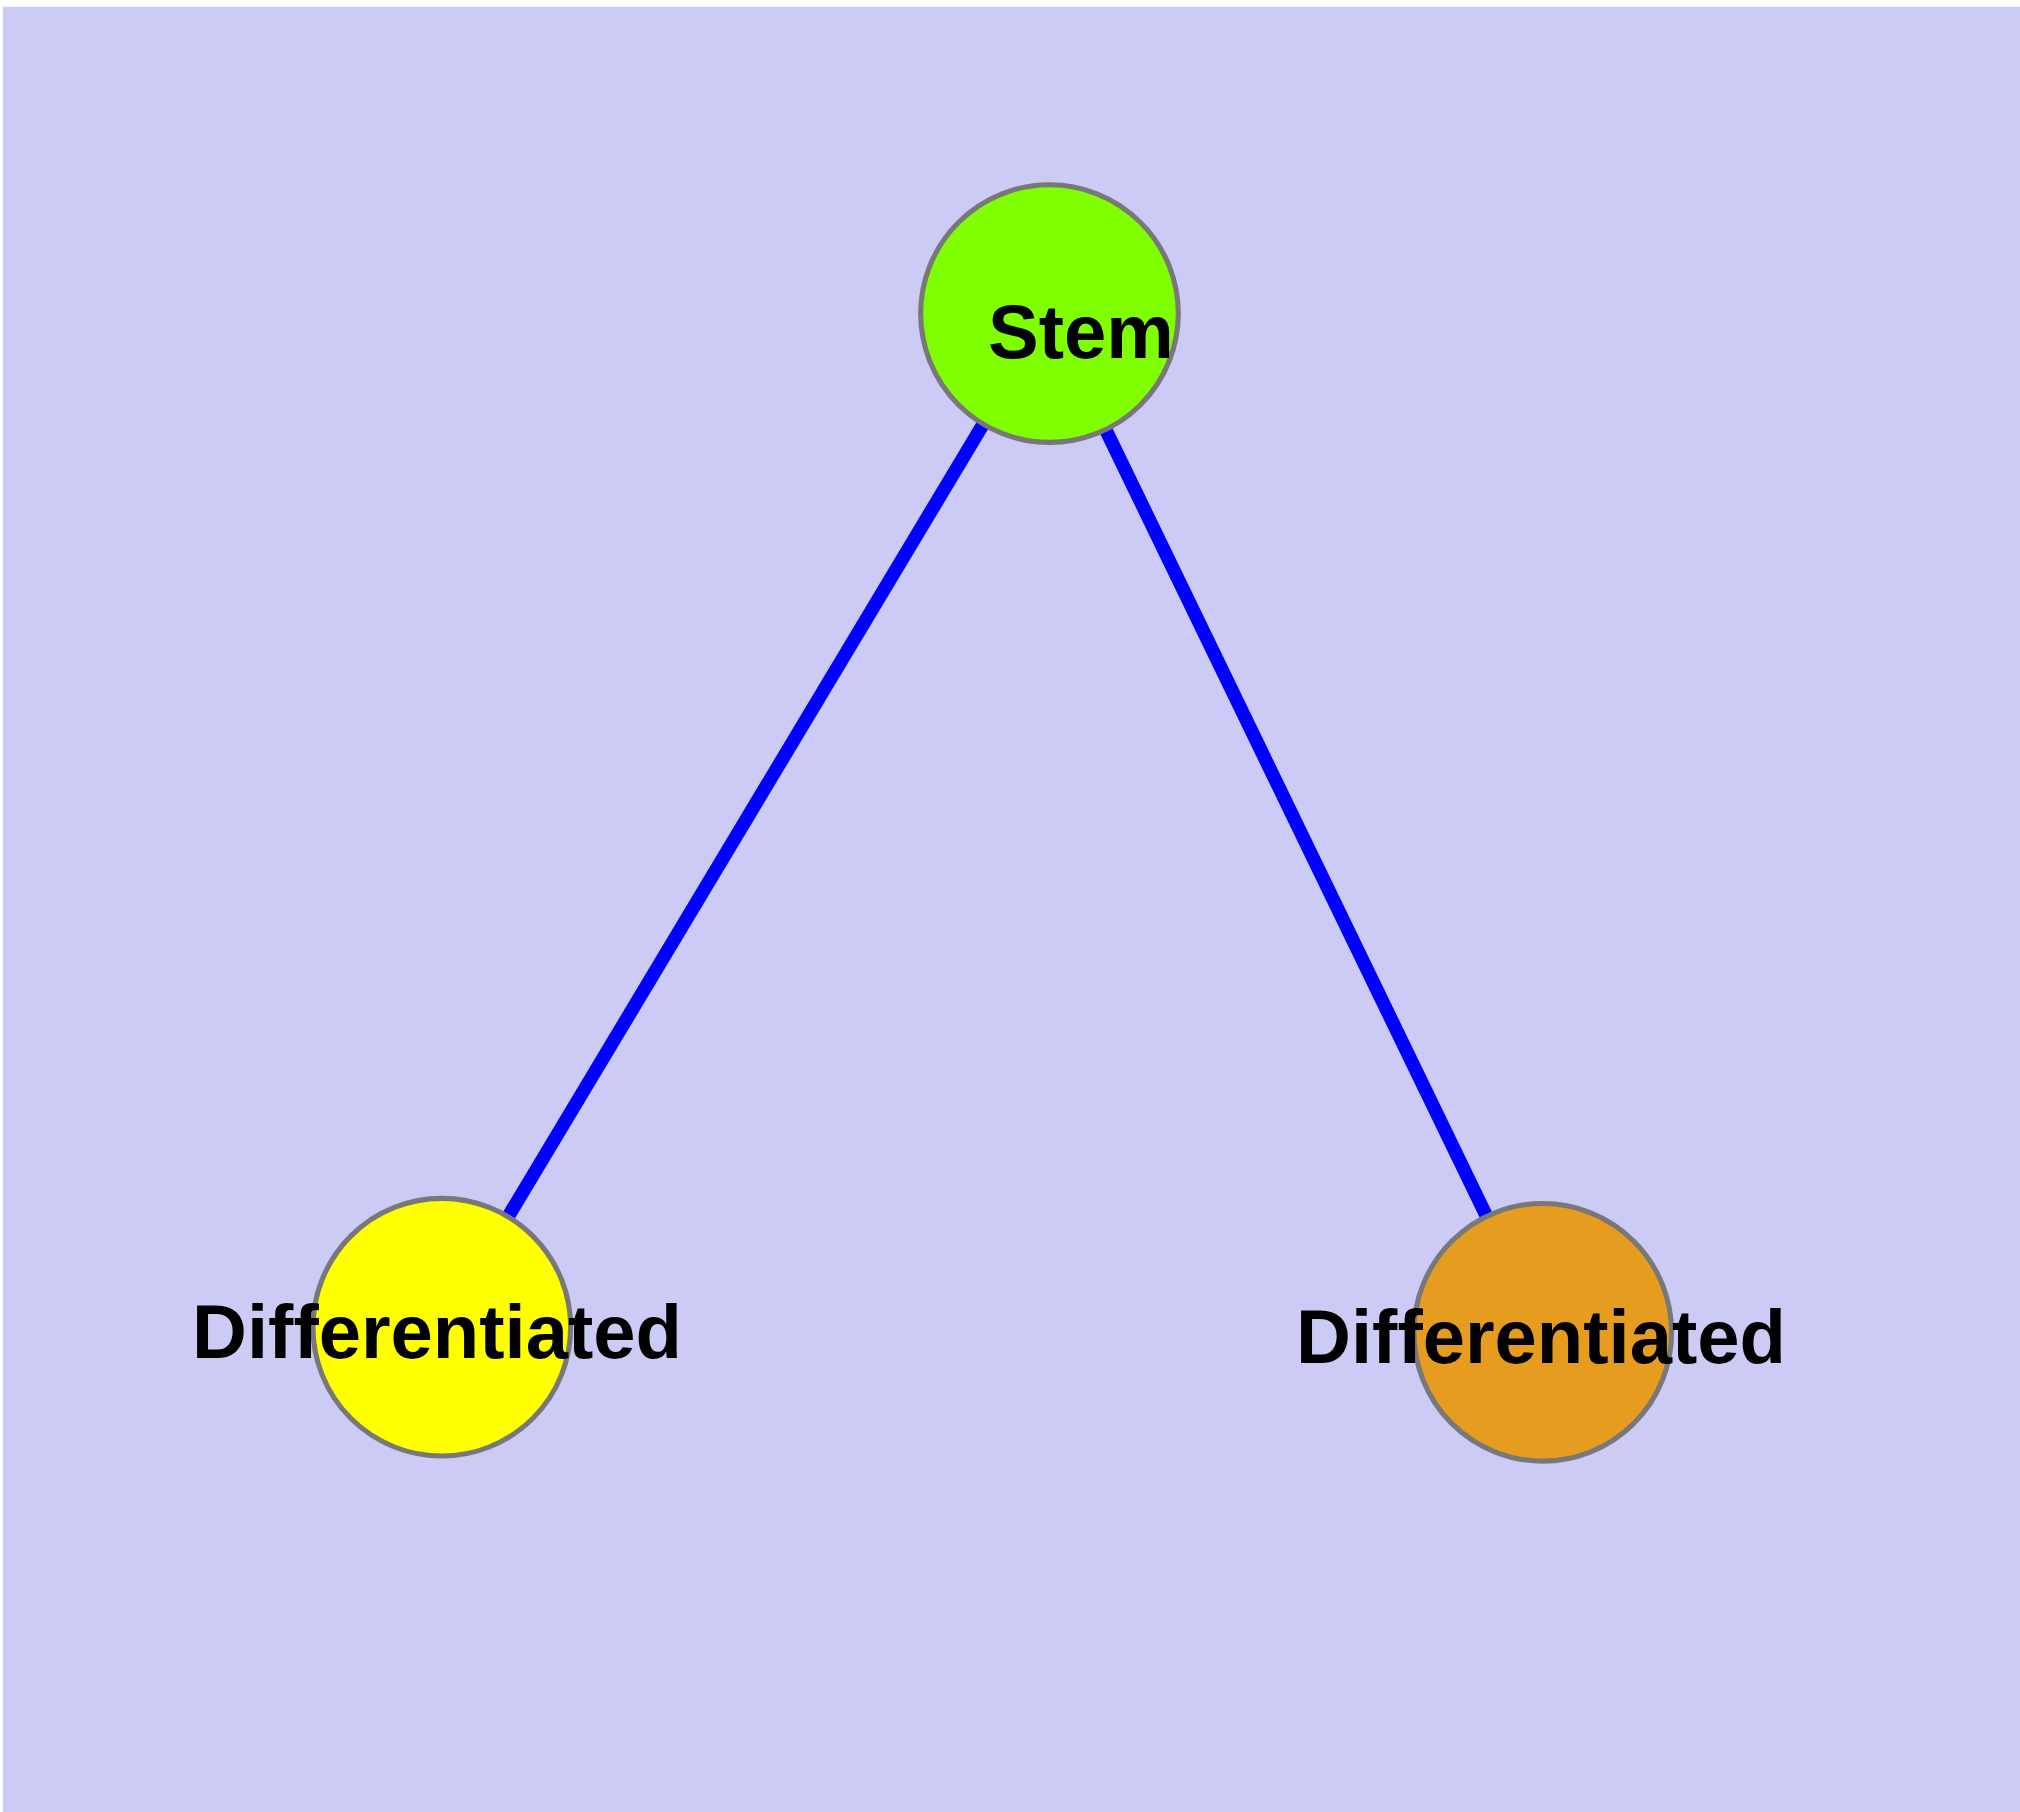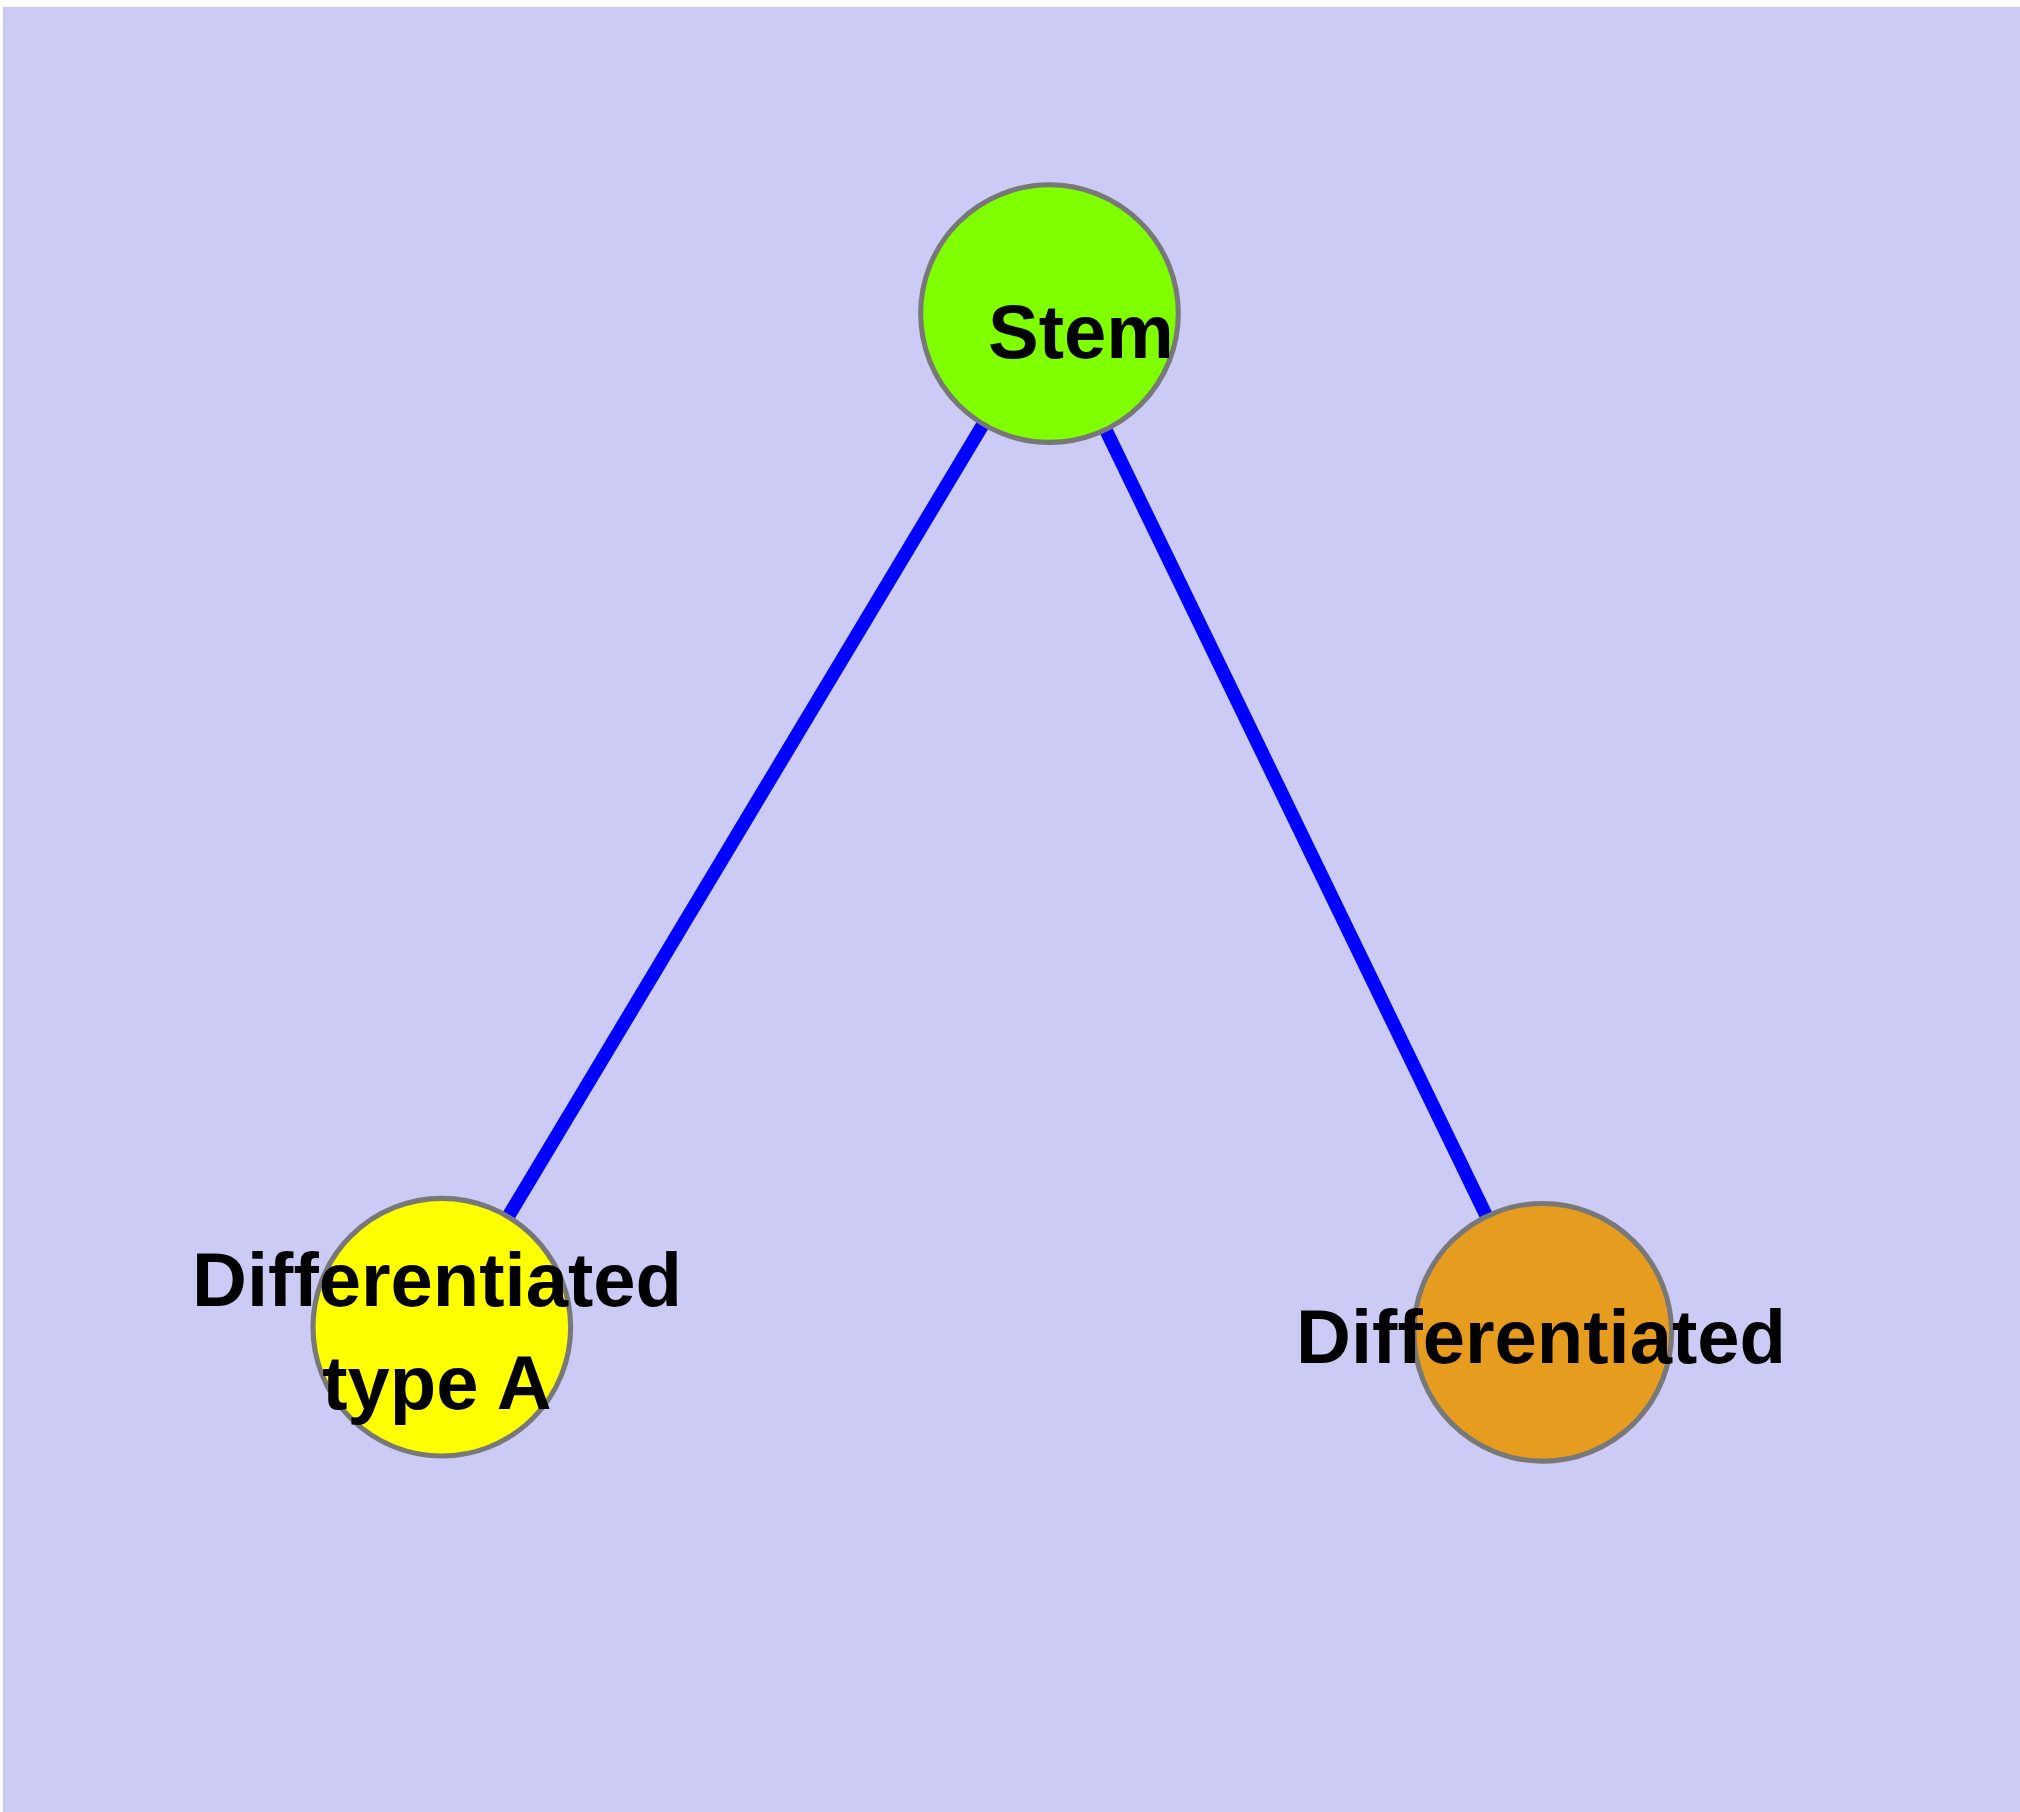--- a/index.html
+++ b/index.html
@@ -54,21 +54,20 @@
     <circle cx="521" cy="1566" r="152" stroke-width="6" fill="#FFFF00" stroke="#787878"></circle>
     <circle cx="1820" cy="1572" r="152" stroke-width="6" fill="#E69C1E" stroke="#787878"></circle>
   </svg>
 
   <div class="node-label" style="left:1049px; top:332px;margin-left:32px;">
     <span class="line">Stem</span>
   </div>
 
   <div class="node-label" style="left:437px; top:1332px;">
     <span class="line">Differentiated</span>
-    <span class="line">type A</span>
   </div>
 
   <div class="node-label" style="left:1541px; top:1337px;">
     <span class="line">Differentiated</span>
   </div>
 
 </div>
 
 
 </body></html>

